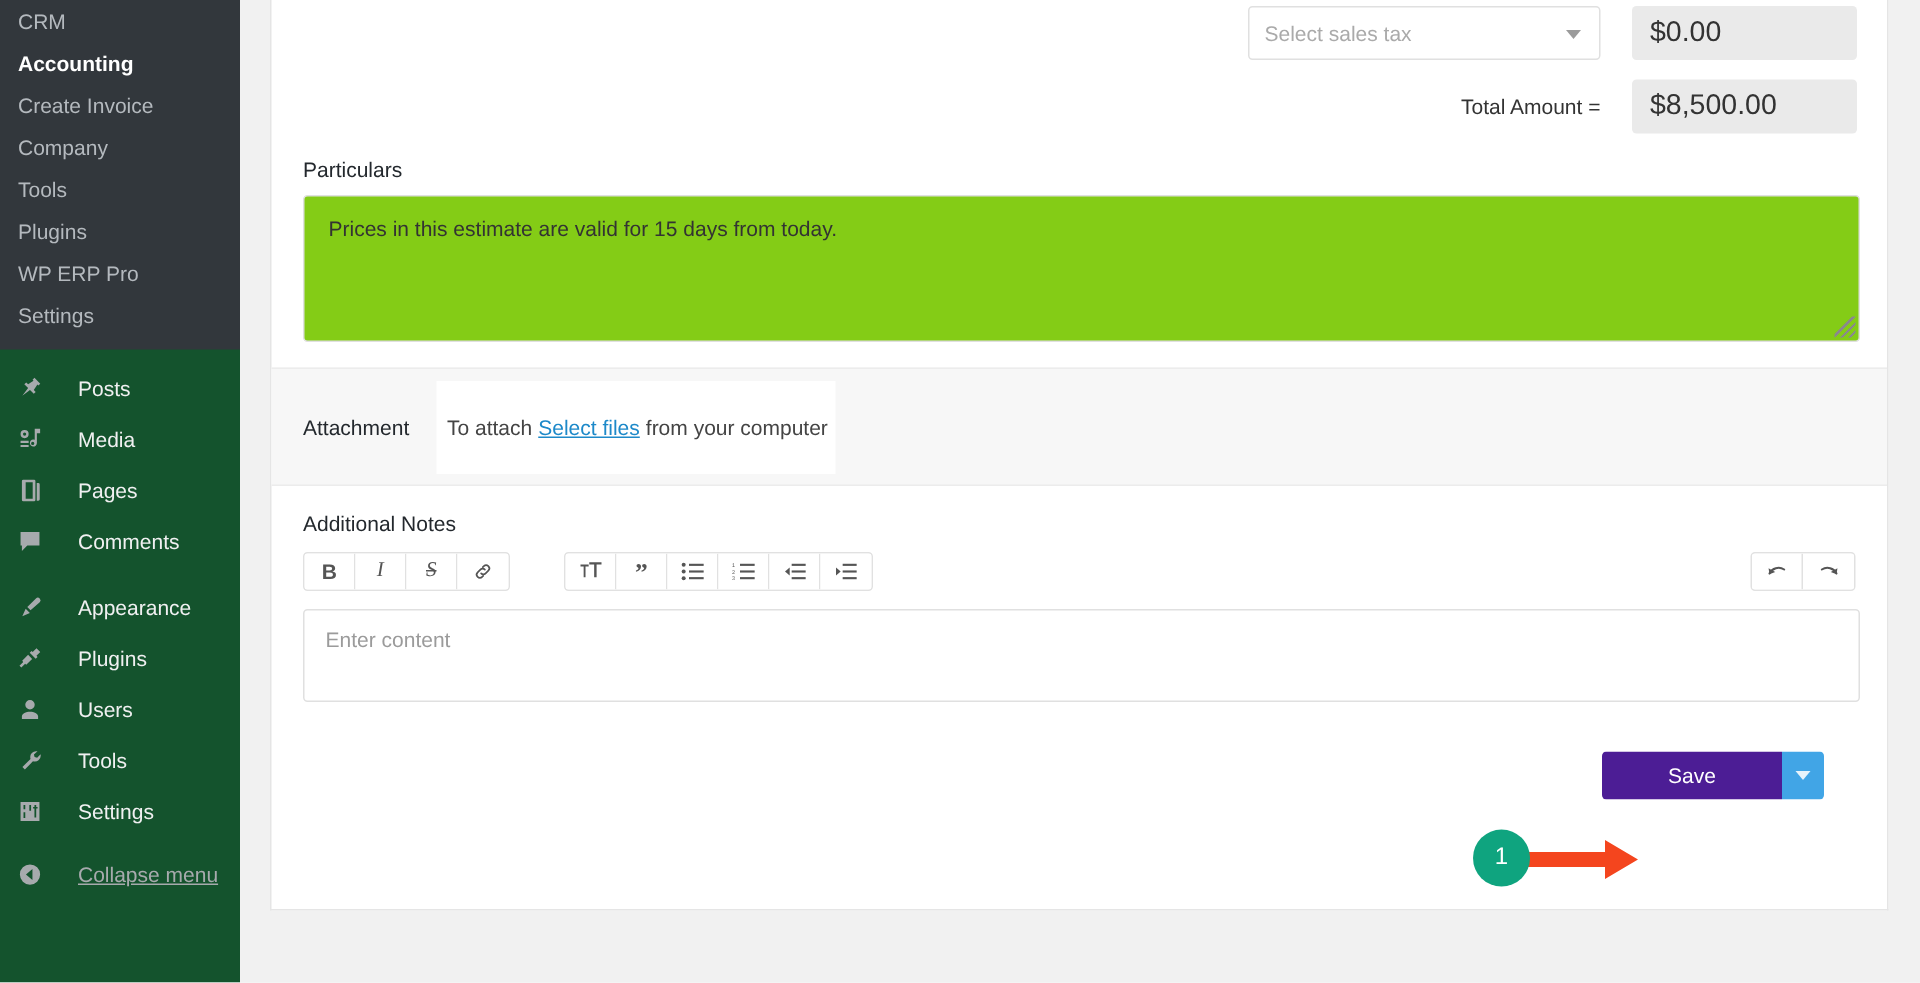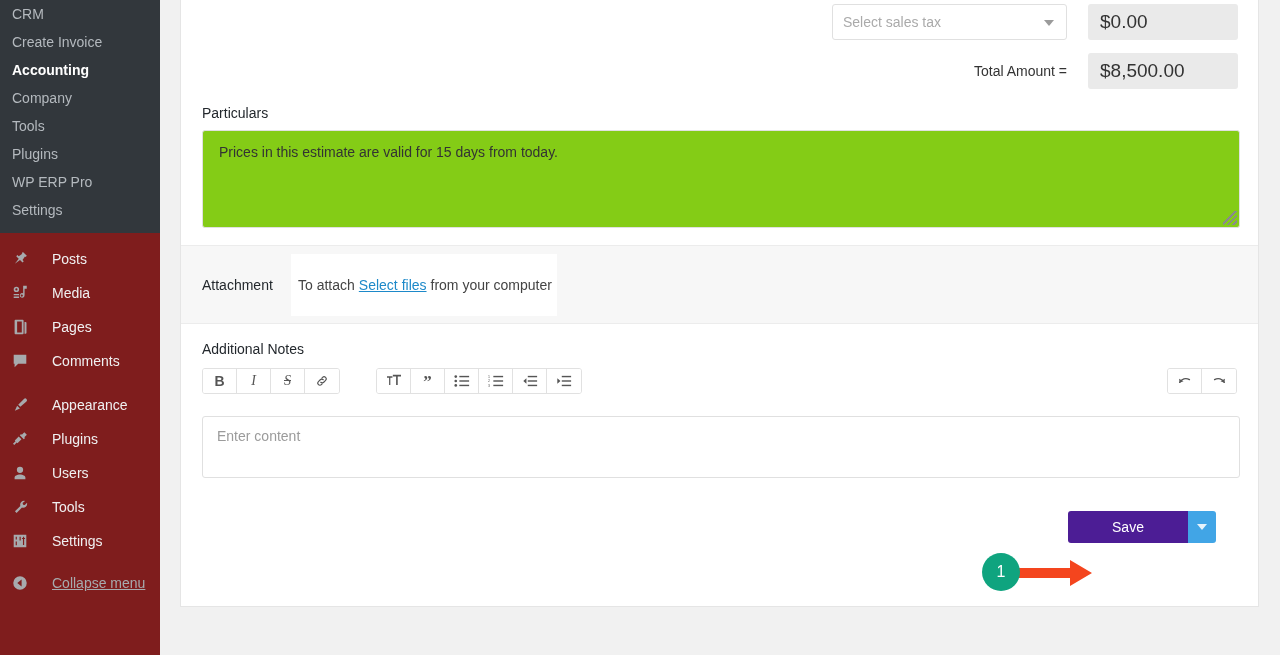--- a/index.html
+++ b/index.html
@@ -12,21 +12,21 @@
     font-family: "Liberation Sans", sans-serif;
     -webkit-font-smoothing: antialiased;
   }
 
   .screen { position: relative; width: 1280px; height: 655px; }
 
   
   .sidebar {
     position: absolute; left: 0; top: 0;
     width: 160px; height: 655px;
-    background: #7f1d1d;
+    background: #14532d;
   }
   .submenu {
     background: #32373c;
     padding: 0 0 9px 0;
   }
   .submenu-item {
     display: block;
     font-size: 14px;
     line-height: 1;
     color: #b4b9be;
@@ -187,21 +187,21 @@
     border-right: 1px solid #e1e1e1;
     font-size: 13px; color: #555;
     background: #fff;
     cursor: pointer;
   }
   .tb-btn:last-child { border-right: none; }
   .tb-btn svg { display: block; }
   .undo-group { position: absolute; right: 0; top: 0; }
 
   .editor-box {
-    margin-top: 22px;
+    margin-top: 12px;
     width: 1038px; height: 62px;
     border: 1px solid #e0e0e0;
     border-radius: 3px;
     background: #fff;
     padding: 11px 14px;
     font-size: 14px; color: #9b9b9b;
     cursor: text;
   }
 
   
@@ -259,22 +259,22 @@
   }
 </style>
 </head>
 <body>
 
 <div class="screen">
 
   <div class="sidebar">
     <div class="submenu">
       <span class="submenu-item">CRM</span>
+      <span class="submenu-item active">Accounting</span>
       <span class="submenu-item">Create Invoice</span>
-      <span class="submenu-item active">Accounting</span>
       <span class="submenu-item">Company</span>
       <span class="submenu-item">Tools</span>
       <span class="submenu-item">Plugins</span>
       <span class="submenu-item">WP ERP Pro</span>
       <span class="submenu-item">Settings</span>
     </div>
 
     <div class="menu-group">
       <div class="menu-item">
         <span class="mi-icon">

